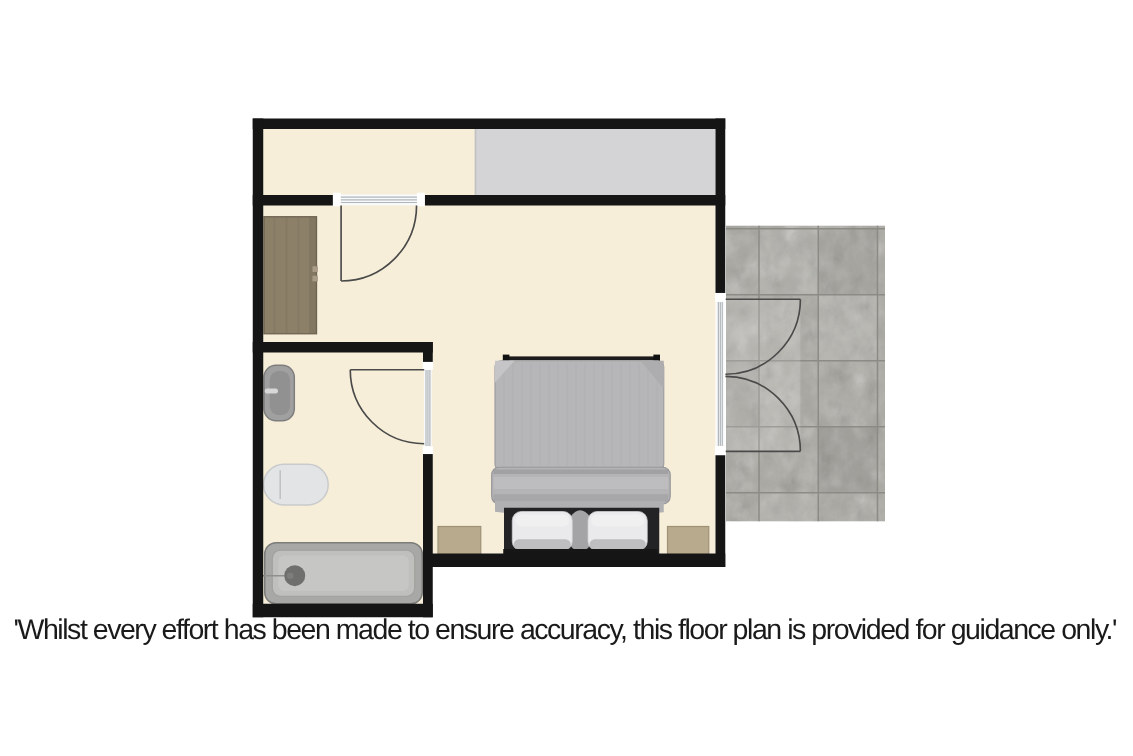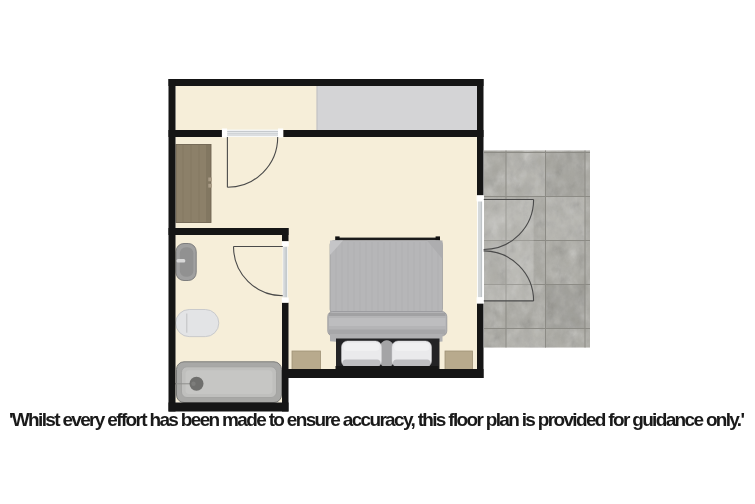--- a/index.html
+++ b/index.html
@@ -1,17 +1,17 @@
 <!DOCTYPE html>
 <html><head>
 <meta charset="utf-8">
 <style>
   html,body{margin:0;padding:0;background:#ffffff;}
   #page{position:relative;width:755px;height:504px;background:#ffffff;overflow:hidden;
-        font-family:"Liberation Sans", sans-serif;font-weight:bold;}
+        font-family:"Liberation Sans", sans-serif;}
   svg{filter:blur(0.4px);}
 </style>
 </head>
 <body>
 <div id="page">
 <svg width="755" height="504" viewBox="0 0 755 504">
   <defs>
     <filter id="concrete" x="-5%" y="-5%" width="110%" height="110%">
       <feTurbulence type="fractalNoise" baseFrequency="0.09 0.07" numOctaves="4" seed="11" result="n"></feTurbulence>
       <feColorMatrix in="n" type="saturate" values="0"></feColorMatrix>

